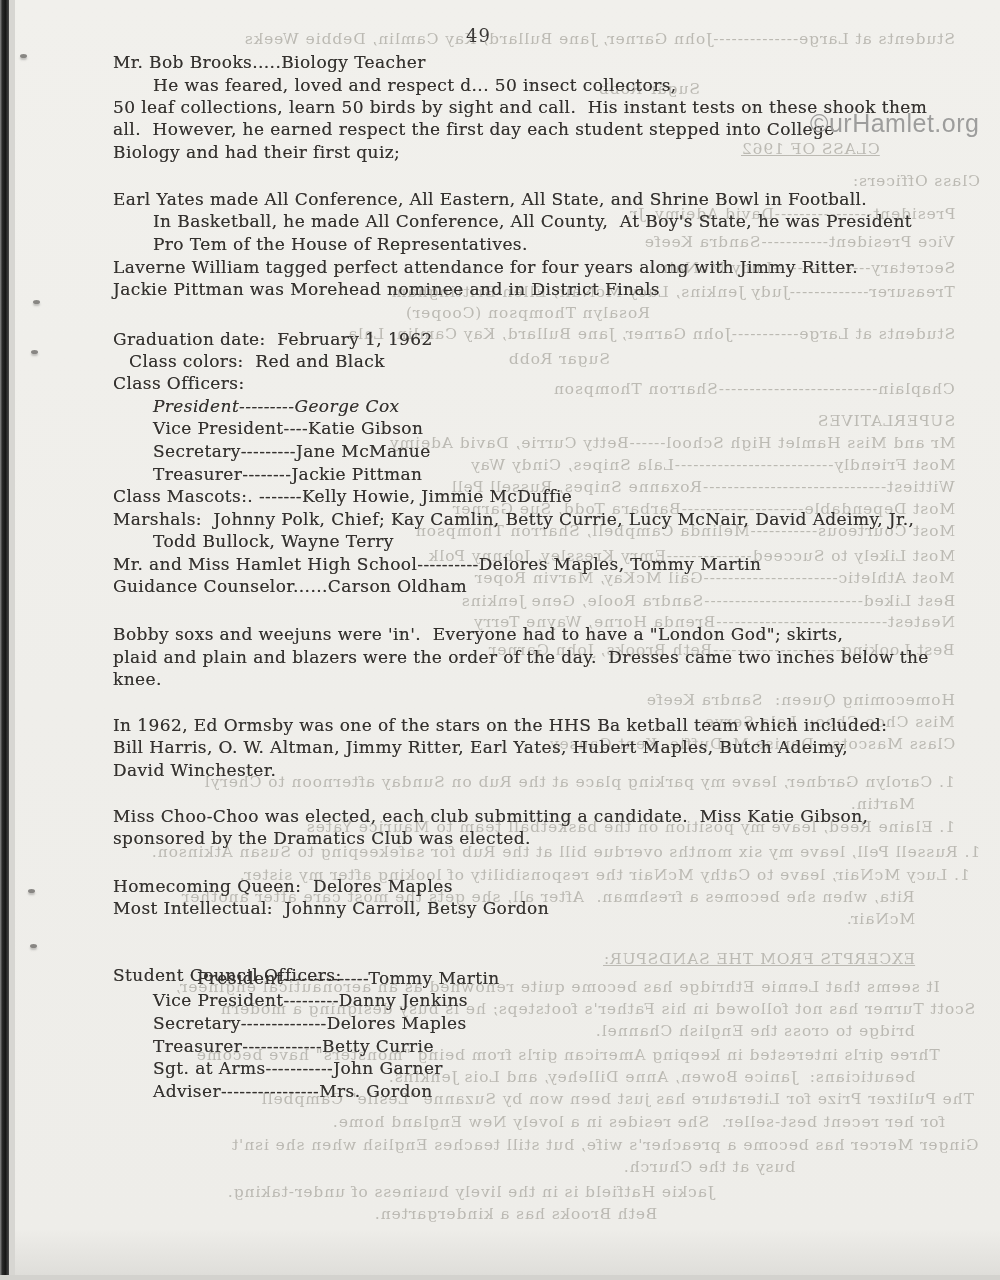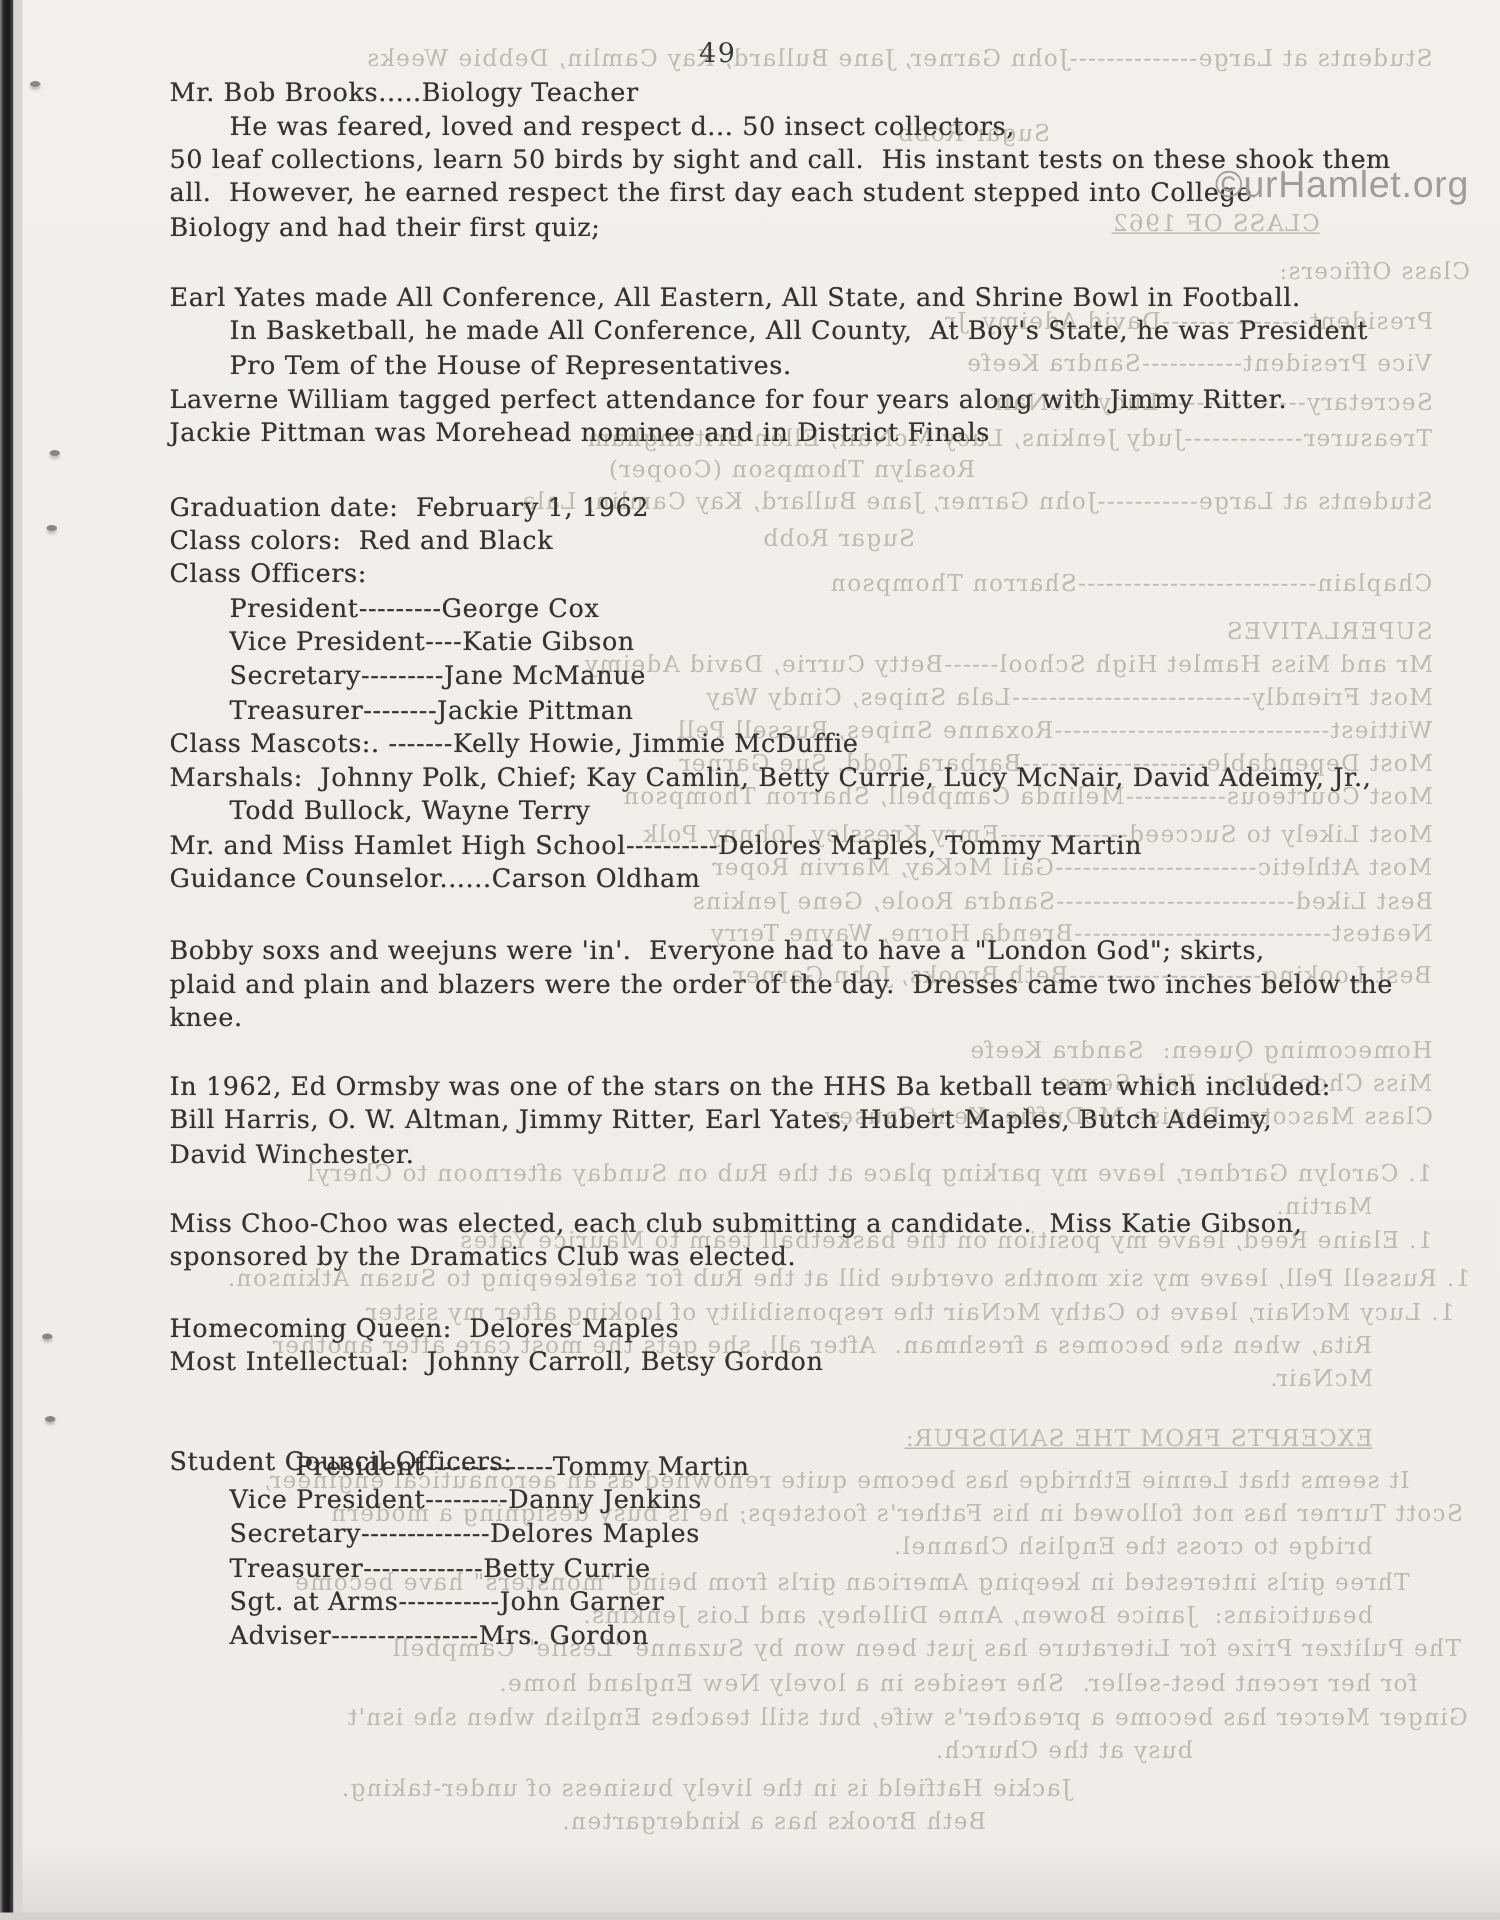--- a/index.html
+++ b/index.html
@@ -122,23 +122,23 @@
       <div class="line" style="left: 153px; top: 75px;">He was feared, loved and respect d... 50 insect collectors,</div>
       <div class="line" style="left: 113px; top: 97px;">50 leaf collections, learn 50 birds by sight and call.  His instant tests on these shook them</div>
       <div class="line" style="left: 113px; top: 119px;">all.  However, he earned respect the first day each student stepped into College</div>
       <div class="line" style="left: 113px; top: 142px;">Biology and had their first quiz;</div>
       <div class="line" style="left: 113px; top: 189px;">Earl Yates made All Conference, All Eastern, All State, and Shrine Bowl in Football.</div>
       <div class="line" style="left: 153px; top: 211px;">In Basketball, he made All Conference, All County,  At Boy's State, he was President</div>
       <div class="line" style="left: 153px; top: 234px;">Pro Tem of the House of Representatives.</div>
       <div class="line" style="left: 113px; top: 257px;">Laverne William tagged perfect attendance for four years along with Jimmy Ritter.</div>
       <div class="line" style="left: 113px; top: 279px;">Jackie Pittman was Morehead nominee and in District Finals</div>
       <div class="line" style="left: 113px; top: 329px;">Graduation date:  February 1, 1962</div>
-      <div class="line" style="left: 113px; top: 351px; text-align: center;">Class colors:  Red and Black</div>
+      <div class="line" style="left: 129px; top: 351px; text-align: center;">Class colors:  Red and Black</div>
       <div class="line" style="left: 113px; top: 373px;">Class Officers:</div>
-      <div class="line" style="left: 153px; top: 396px;">President---------George Cox</div>
+      <div class="line" style="left: 153px; top: 396px; font-style: italic;">President---------George Cox</div>
       <div class="line" style="left: 153px; top: 418px;">Vice President----Katie Gibson</div>
       <div class="line" style="left: 153px; top: 441px;">Secretary---------Jane McManue</div>
       <div class="line" style="left: 153px; top: 464px;">Treasurer--------Jackie Pittman</div>
       <div class="line" style="left: 113px; top: 486px;">Class Mascots:. -------Kelly Howie, Jimmie McDuffie</div>
       <div class="line" style="left: 113px; top: 509px;">Marshals:  Johnny Polk, Chief; Kay Camlin, Betty Currie, Lucy McNair, David Adeimy, Jr.,</div>
       <div class="line" style="left: 153px; top: 531px;">Todd Bullock, Wayne Terry</div>
       <div class="line" style="left: 113px; top: 554px;">Mr. and Miss Hamlet High School----------Delores Maples, Tommy Martin</div>
       <div class="line" style="left: 113px; top: 576px;">Guidance Counselor......Carson Oldham</div>
       <div class="line" style="left: 113px; top: 624px;">Bobby soxs and weejuns were 'in'.  Everyone had to have a "London God"; skirts,</div>
       <div class="line" style="left: 113px; top: 647px;">plaid and plain and blazers were the order of the day.  Dresses came two inches below the</div>

